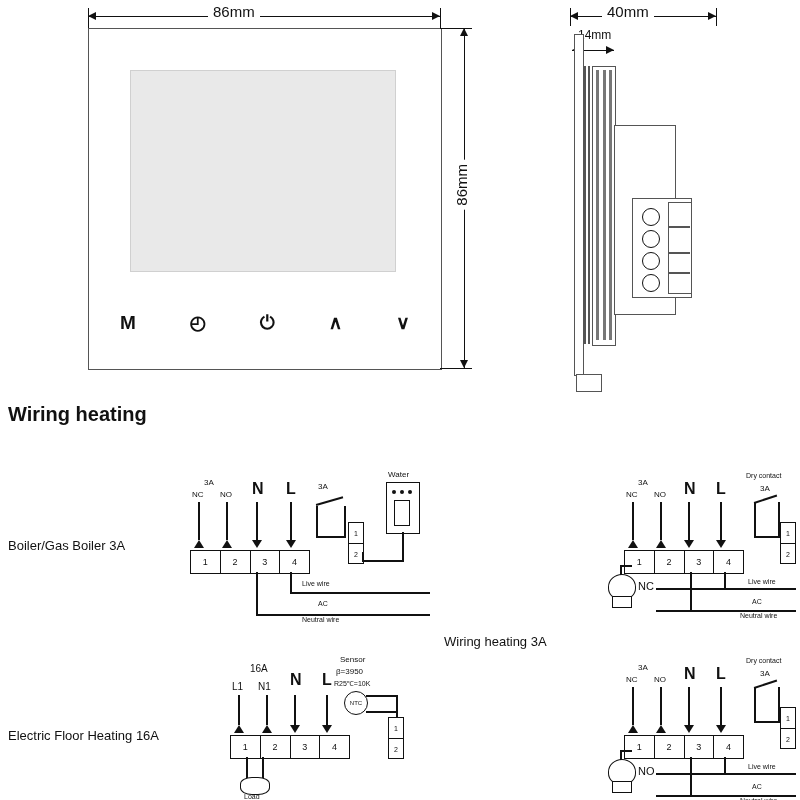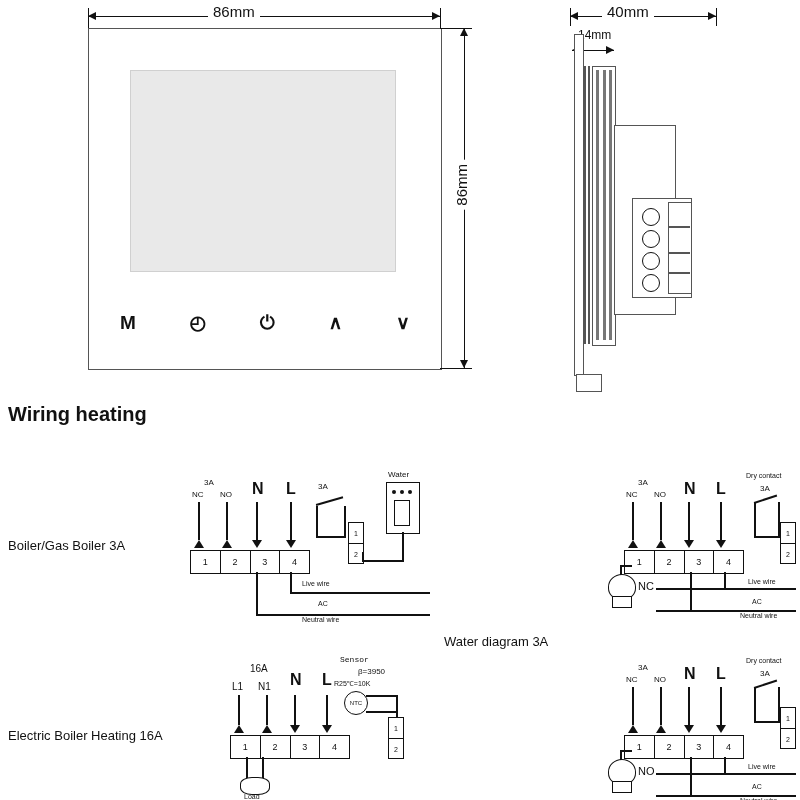--- a/index.html
+++ b/index.html
@@ -238,21 +238,21 @@
   <div class="wire" style="left:104px;top:102px;width:1.5px;height:16px;"></div>
   <div class="wire" style="left:36px;top:118px;width:140px;height:1.5px;"></div>
   <div class="tiny2" style="position:absolute;left:128px;top:108px;">Live wire</div>
 
   <div class="wire" style="left:70px;top:102px;width:1.5px;height:38px;"></div>
   <div class="wire" style="left:36px;top:140px;width:140px;height:1.5px;"></div>
   <div class="tiny2" style="position:absolute;left:132px;top:128px;">AC</div>
   <div class="tiny2" style="position:absolute;left:120px;top:142px;">Neutral wire</div>
 </div>
 
-<div class="abs lbl" style="left:8px;top:728px;">Electric  Boiler Heating 16A</div>
+<div class="abs lbl" style="left:8px;top:728px;">Electric  Floor Heating 16A</div>
 
 <div class="abs" style="left:228px;top:655px;width:250px;height:145px;">
   <div class="tiny" style="position:absolute;left:22px;top:8px;font-size:10px;">16A</div>
   <div class="tiny" style="position:absolute;left:4px;top:26px;font-size:10px;">L1</div>
   <div class="tiny" style="position:absolute;left:30px;top:26px;font-size:10px;">N1</div>
   <div class="bold" style="position:absolute;left:62px;top:16px;font-size:16px;">N</div>
   <div class="bold" style="position:absolute;left:94px;top:16px;font-size:16px;">L</div>
 
   <div class="wire" style="left:10px;top:40px;width:1.5px;height:30px;"></div>
   <div class="tri up" style="left:6px;top:70px;"></div>
@@ -268,37 +268,37 @@
     <div class="cell">2</div>
     <div class="cell">3</div>
     <div class="cell">4</div>
   </div>
 
   <div class="wire" style="left:18px;top:102px;width:1.5px;height:24px;"></div>
   <div class="wire" style="left:34px;top:102px;width:1.5px;height:24px;"></div>
   <div class="loadpill" style="left:12px;top:122px;width:28px;height:16px;"></div>
   <div class="tiny2" style="position:absolute;left:16px;top:138px;">Load</div>
 
-  <div class="tiny2" style="position:absolute;left:112px;top:0px;font-size:8px;font-family:Liberation Mono, monospace;">Sensor</div>
-  <div class="tiny2" style="position:absolute;left:114px;top:12px;font-size:8px;padding-left:16px;">β=3950</div>
+  <div class="tiny2" style="position:absolute;left:112px;top:0px;font-size:8px;">Sensor</div>
+  <div class="tiny2" style="position:absolute;left:92px;top:12px;font-size:8px;padding-left:16px;">β=3950</div>
   <div class="tiny2" style="position:absolute;left:106px;top:24px;font-size:7px;">R25℃=10K</div>
   <div class="sensor" style="left:116px;top:36px;width:22px;height:22px;">
     <span>NTC</span>
   </div>
   <div class="wire" style="left:138px;top:40px;width:30px;height:1.5px;"></div>
   <div class="wire" style="left:138px;top:56px;width:30px;height:1.5px;"></div>
   <div class="wire" style="left:168px;top:40px;width:1.5px;height:28px;"></div>
 
   <div class="vconn" style="left:160px;top:62px;height:40px;">
     <div>1</div>
     <div>2</div>
   </div>
 </div>
 
-<div class="abs lbl" style="left:444px;top:634px;">Water diagram 3A</div>
+<div class="abs lbl" style="left:444px;top:634px;">Wiring heating 3A</div>
 
 <div class="abs" style="left:620px;top:655px;width:180px;height:145px;">
   <div class="tiny" style="position:absolute;left:18px;top:8px;">3A</div>
   <div class="tiny" style="position:absolute;left:6px;top:20px;">NC</div>
   <div class="tiny" style="position:absolute;left:34px;top:20px;">NO</div>
   <div class="bold" style="position:absolute;left:64px;top:10px;font-size:16px;">N</div>
   <div class="bold" style="position:absolute;left:96px;top:10px;font-size:16px;">L</div>
 
   <div class="wire" style="left:12px;top:32px;width:1.5px;height:38px;"></div>
   <div class="tri up" style="left:8px;top:70px;"></div>

